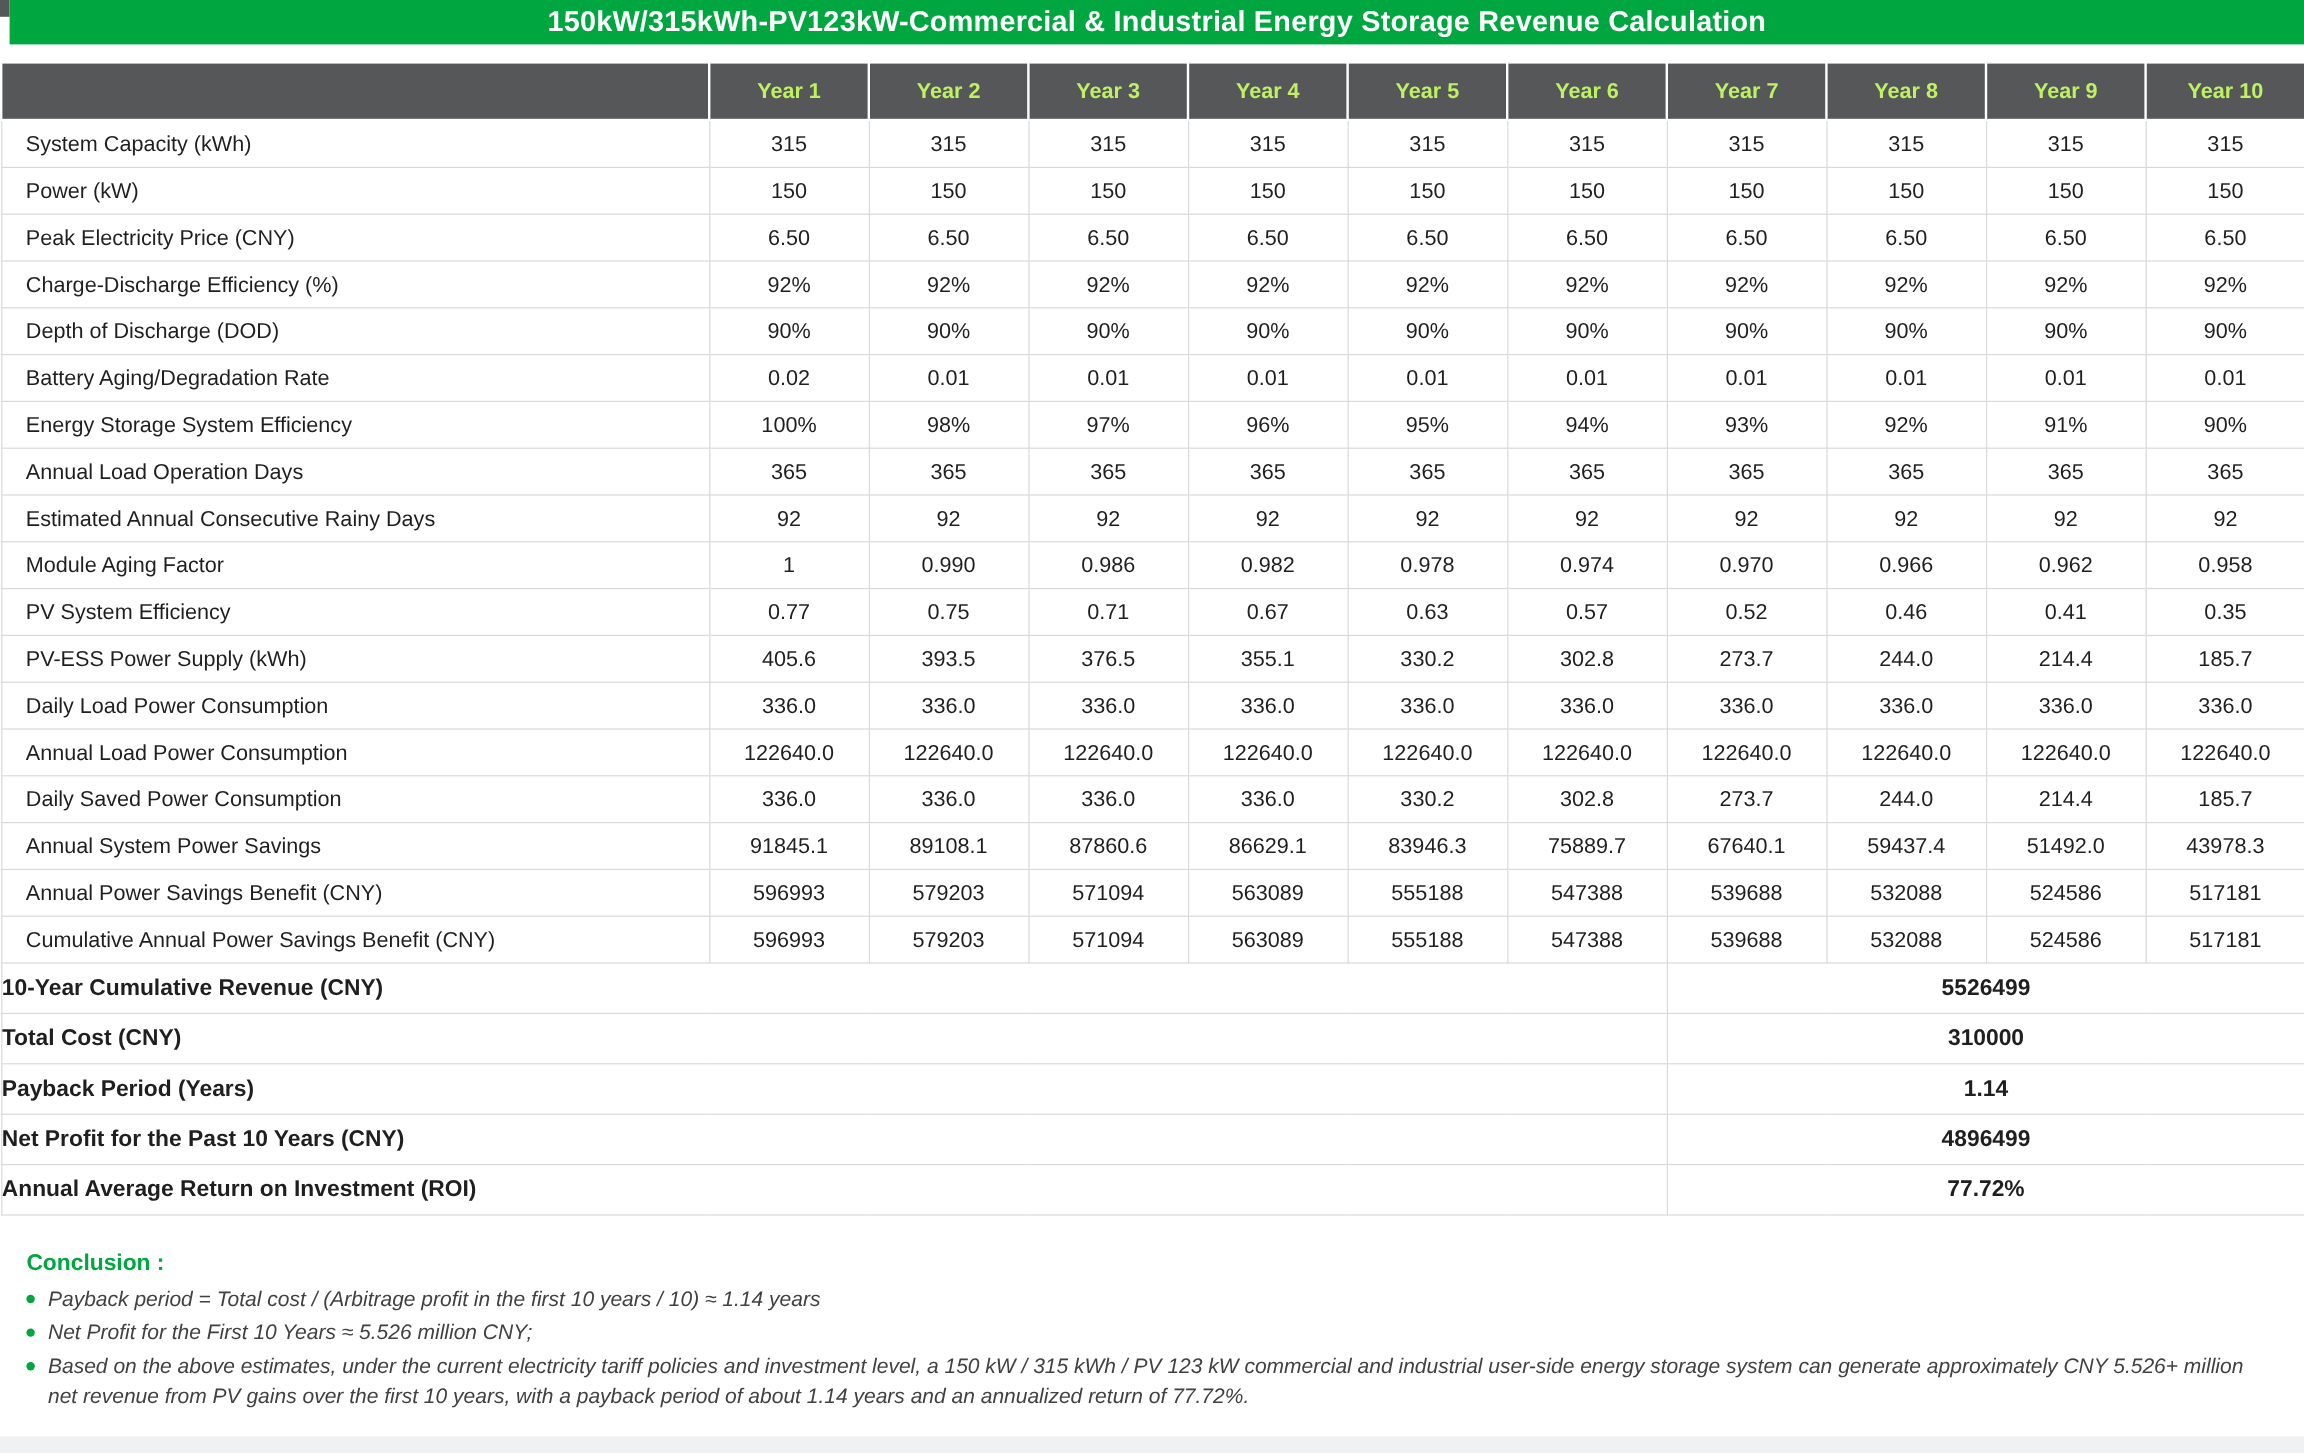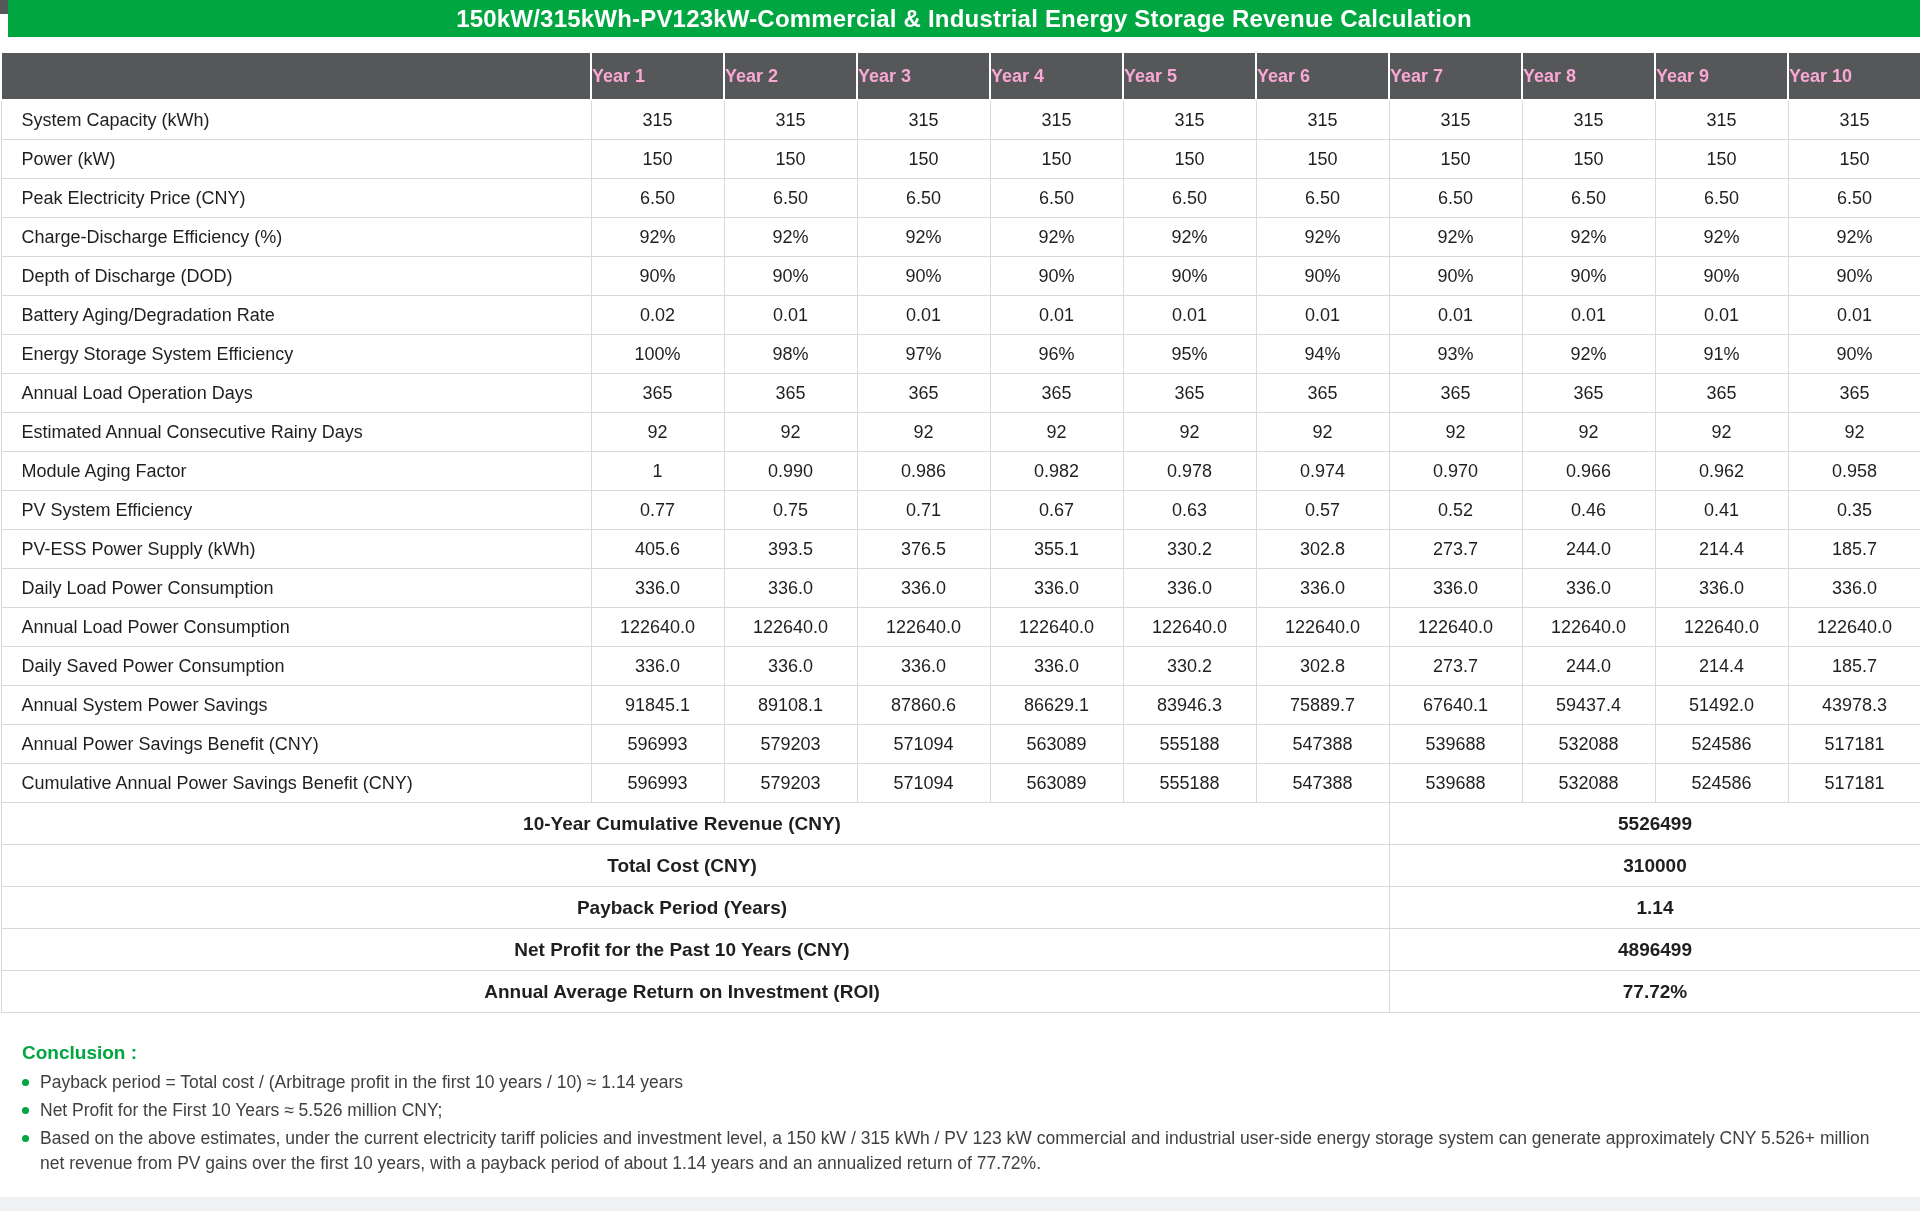--- a/index.html
+++ b/index.html
@@ -21,47 +21,47 @@
   .title-text { color:#ffffff; font-size:24px; font-weight:bold; letter-spacing:0.2px; }
 
   
   table.calc {
     position:absolute; top:51px; left:0;
     width:1920px; table-layout:fixed;
     border-collapse:collapse;
     font-size:18px; color:#1F1F1F;
   }
   table.calc th {
-    height:46px; background:#565759; color:#f9a8d4;
-    font-weight:bold; font-size:18px; text-align:left;
+    height:46px; background:#565759; color:#bef264;
+    font-weight:bold; font-size:18px; text-align:center;
     border:2px solid #ffffff; padding:0;
   }
   table.calc td {
     height:38px; padding:0;
     border:1px solid #D9D9D9;
     background:#ffffff;
     text-align:center; vertical-align:middle;
     white-space:nowrap; overflow:hidden;
   }
   table.calc td.row-label {
     text-align:left; padding-left:20px; font-size:18px;
   }
   
   table.calc td.summary-label {
-    text-align:center; padding-right:26px;
+    text-align:left; padding-right:26px;
     font-weight:bold; font-size:19px; height:41px;margin-left:12px;
   }
   table.calc td.summary-value {
     font-weight:bold; font-size:19px; height:41px;
   }
 
   
   .conclusion { position:absolute; left:12px; top:1042px; width:1880px; }
   .conclusion-heading { font-size:19px; font-weight:bold; color:#00A63F; margin:0 0 6px 10px; }
-  .conclusion-list { list-style:none; margin:0; padding:0; }
+  .conclusion-list { list-style:none; margin:0; padding:0;font-style:italic; }
   .conclusion-list li {
     position:relative; padding-left:28px; margin:0 0 3px 0;
     font-size:17.5px; line-height:25px; color:#414042;
   }
   .conclusion-list li .dot {
     position:absolute; left:10px; top:9px;
     width:7px; height:7px; border-radius:50%;
     background:#00A63F;
   }
 

